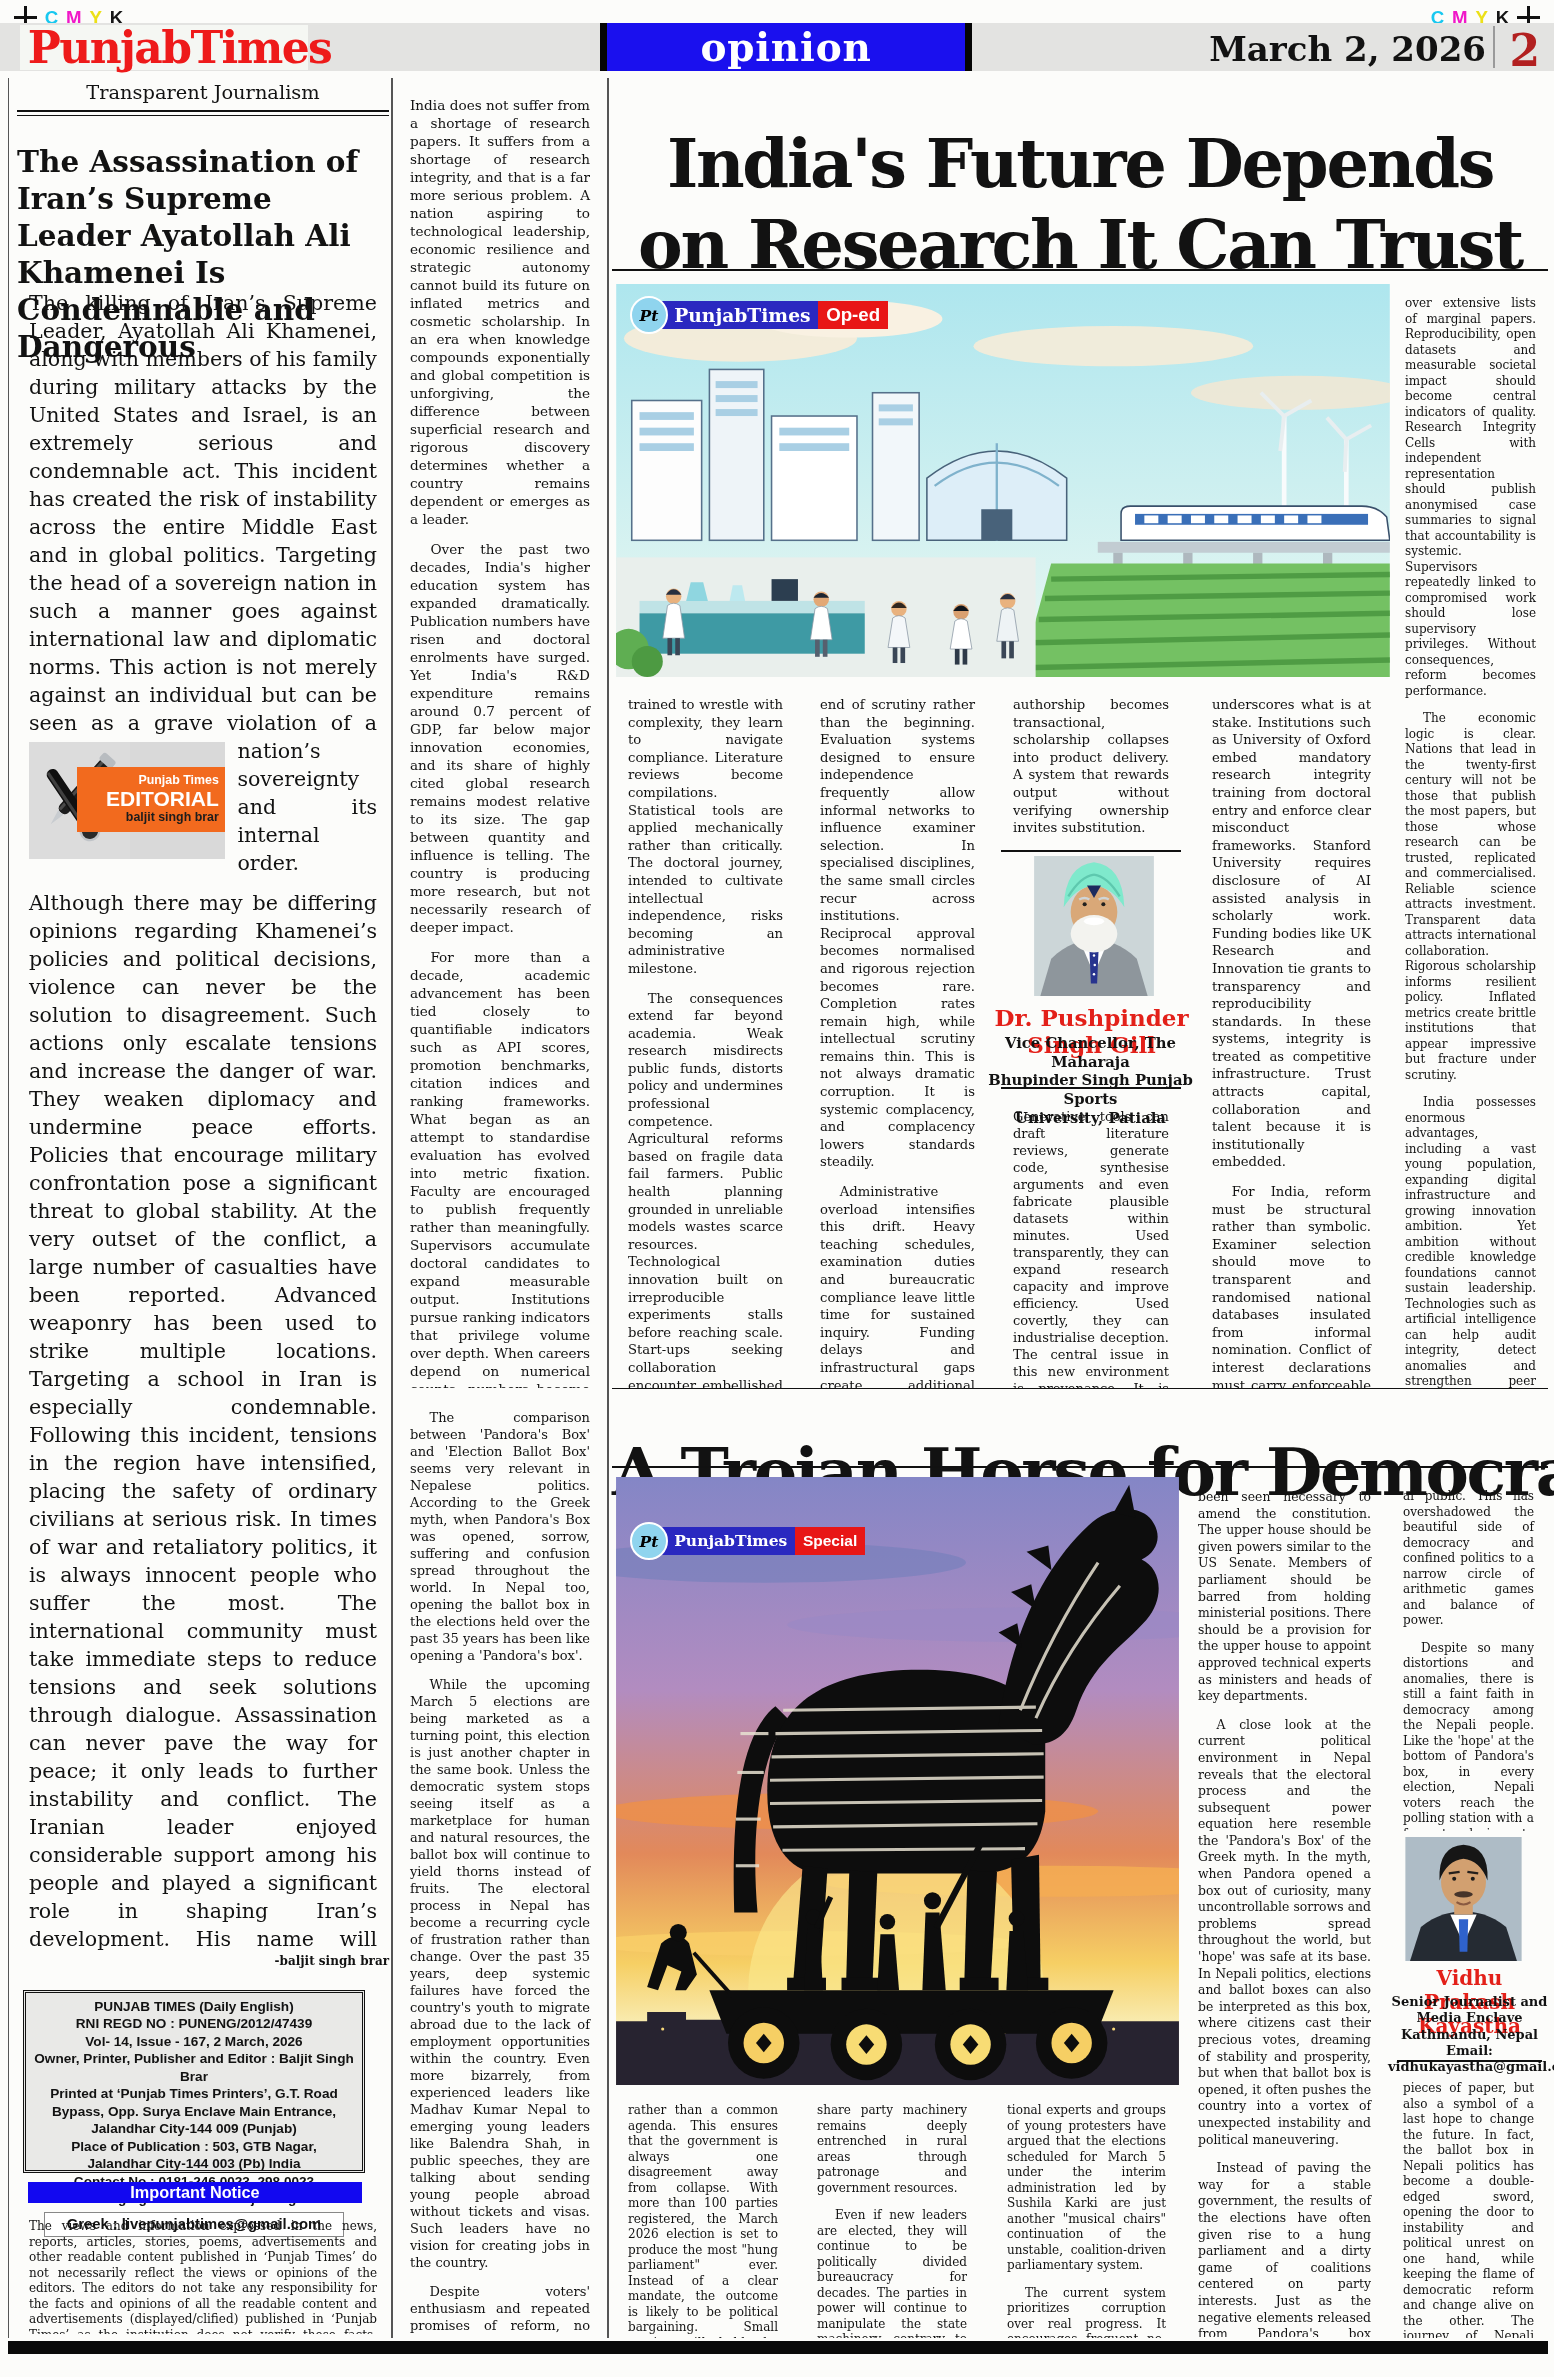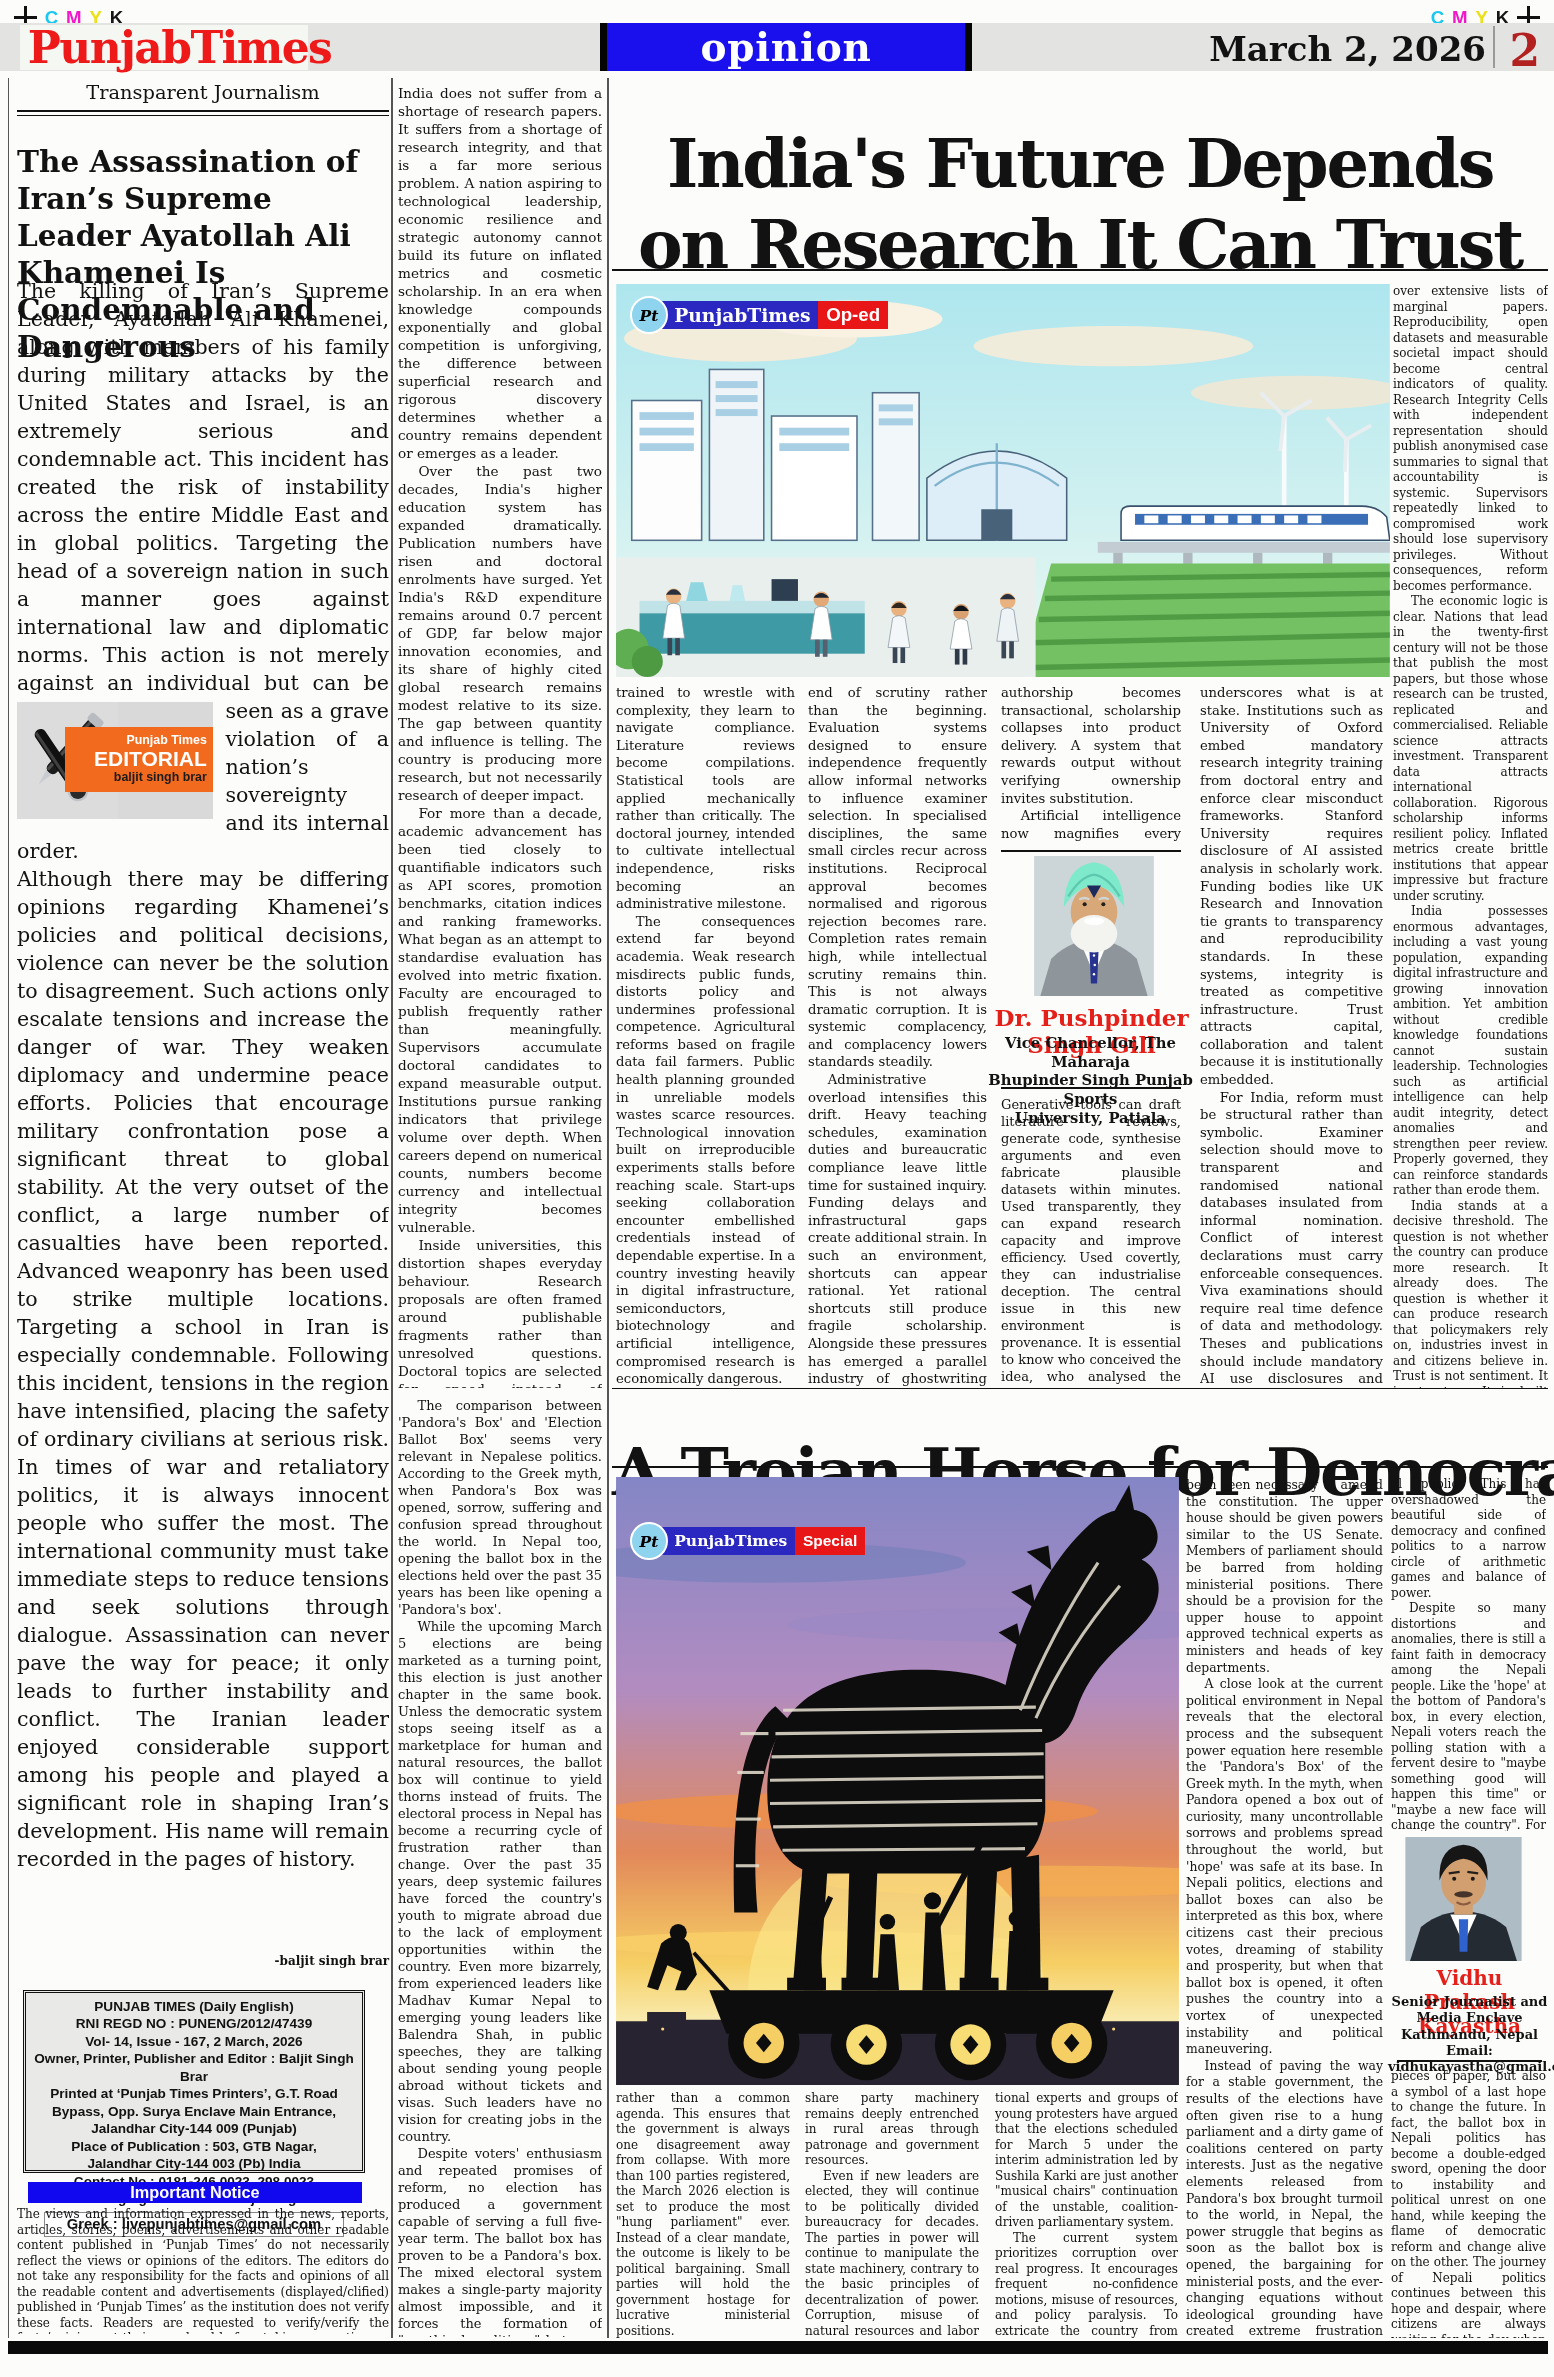--- a/index.html
+++ b/index.html
@@ -22,21 +22,21 @@
                display:flex;align-items:center;justify-content:center;}
   .opinion-box span{color:#fff;font-weight:bold;font-size:39px;letter-spacing:0.8px;}
   .mast-date{position:absolute;right:68px;top:6.2px;font-size:34px;font-weight:bold;white-space:nowrap;}
   .mast-div{position:absolute;right:59px;top:3.1px;width:1.6px;height:42px;background:#9a9a9a;}
   .mast-page{position:absolute;right:14px;top:1.6px;font-size:44px;font-weight:bold;color:#b22020;}
   
   .vrule{position:absolute;width:1.6px;background:#555;}
   .hrule{position:absolute;background:#111;}
   
   .txt{position:absolute;text-align:justify;overflow:hidden;}
-  .txt p{margin:0;}
+  .txt p{margin:12px;}
   .ind p + p{text-indent:1.5em;}
   .ind-first p:first-child{text-indent:1.5em;}
   
   .tagline{position:absolute;left:17px;top:81px;width:372px;text-align:center;font-size:19.4px;}
   .dblrule{position:absolute;left:17px;top:110px;width:372px;height:3.1px;border-top:2.3px solid #111;border-bottom:0.8px solid #111;}
   .ed-head{position:absolute;left:17px;top:123px;width:373px;font-size:29.5px;line-height:37px;font-weight:bold;text-align:left;}
   .ed-body{left:17px;top:277px;width:372px;height:1677px;font-size:20.6px;line-height:28px;}
   .ed-float{float:left;width:196px;height:117px;margin:4.7px 12.4px 4.7px 0;position:relative;background:#d9d9d9;}
   .ed-band{position:absolute;left:48px;top:25px;right:0;height:65px;background:#f26a1e;display:flex;flex-direction:column;justify-content:center;align-items:flex-end;padding-right:6.2px;}
   .ed-band .b1{font-family:"Liberation Sans",sans-serif;font-weight:bold;font-size:12.4px;color:#ffffff;line-height:14.8px;}

